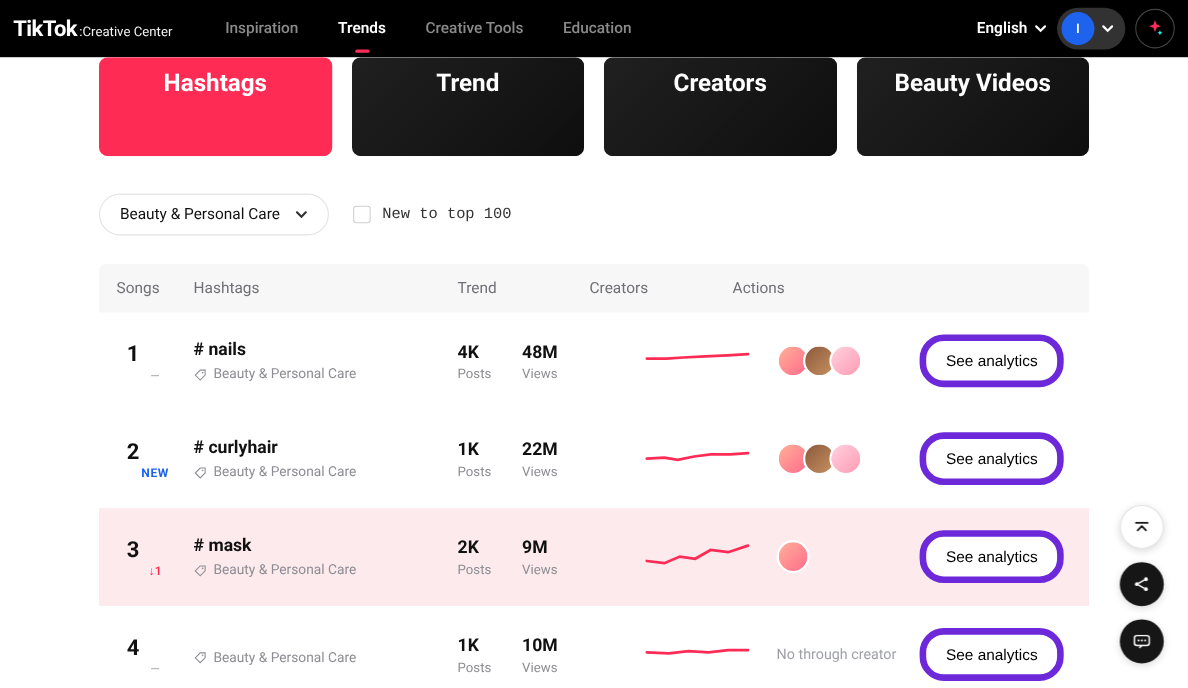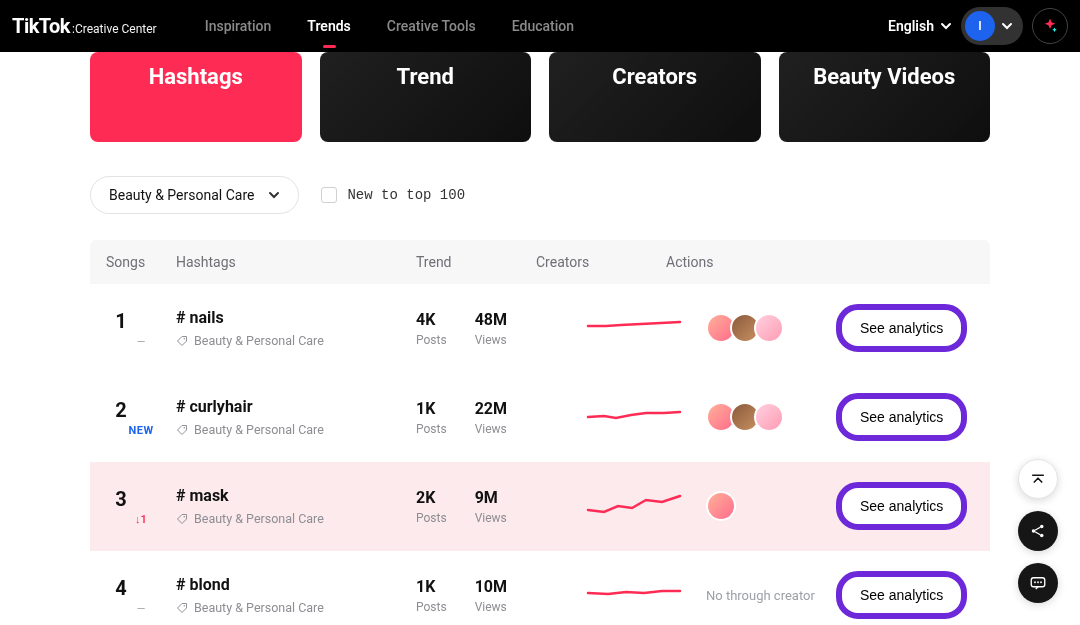--- a/index.html
+++ b/index.html
@@ -265,21 +265,20 @@
             </div>
           </div>
           <div class="col-actions"><button class="analytics-btn">See analytics</button></div>
         </div>
         <div class="row">
           <div class="col-rank">
             <div class="rank-num">4</div>
             <div class="rank-sub ">—</div>
           </div>
           <div class="col-hash">
-            <div class="hashtag"># blond</div>
             <div class="hashtag-meta">
               <svg class="tag-icon" viewBox="0 0 16 16">
                 <path d="M2 8l6-6h6v6l-6 6z" stroke="#8d8d93" stroke-width="1.3" fill="none"></path>
                 <circle cx="11" cy="5" r="1" fill="#8d8d93"></circle>
               </svg>
               <span>Beauty &amp; Personal Care</span>
             </div>
           </div>
           <div class="col-posts">
             <div class="pv-pair">

